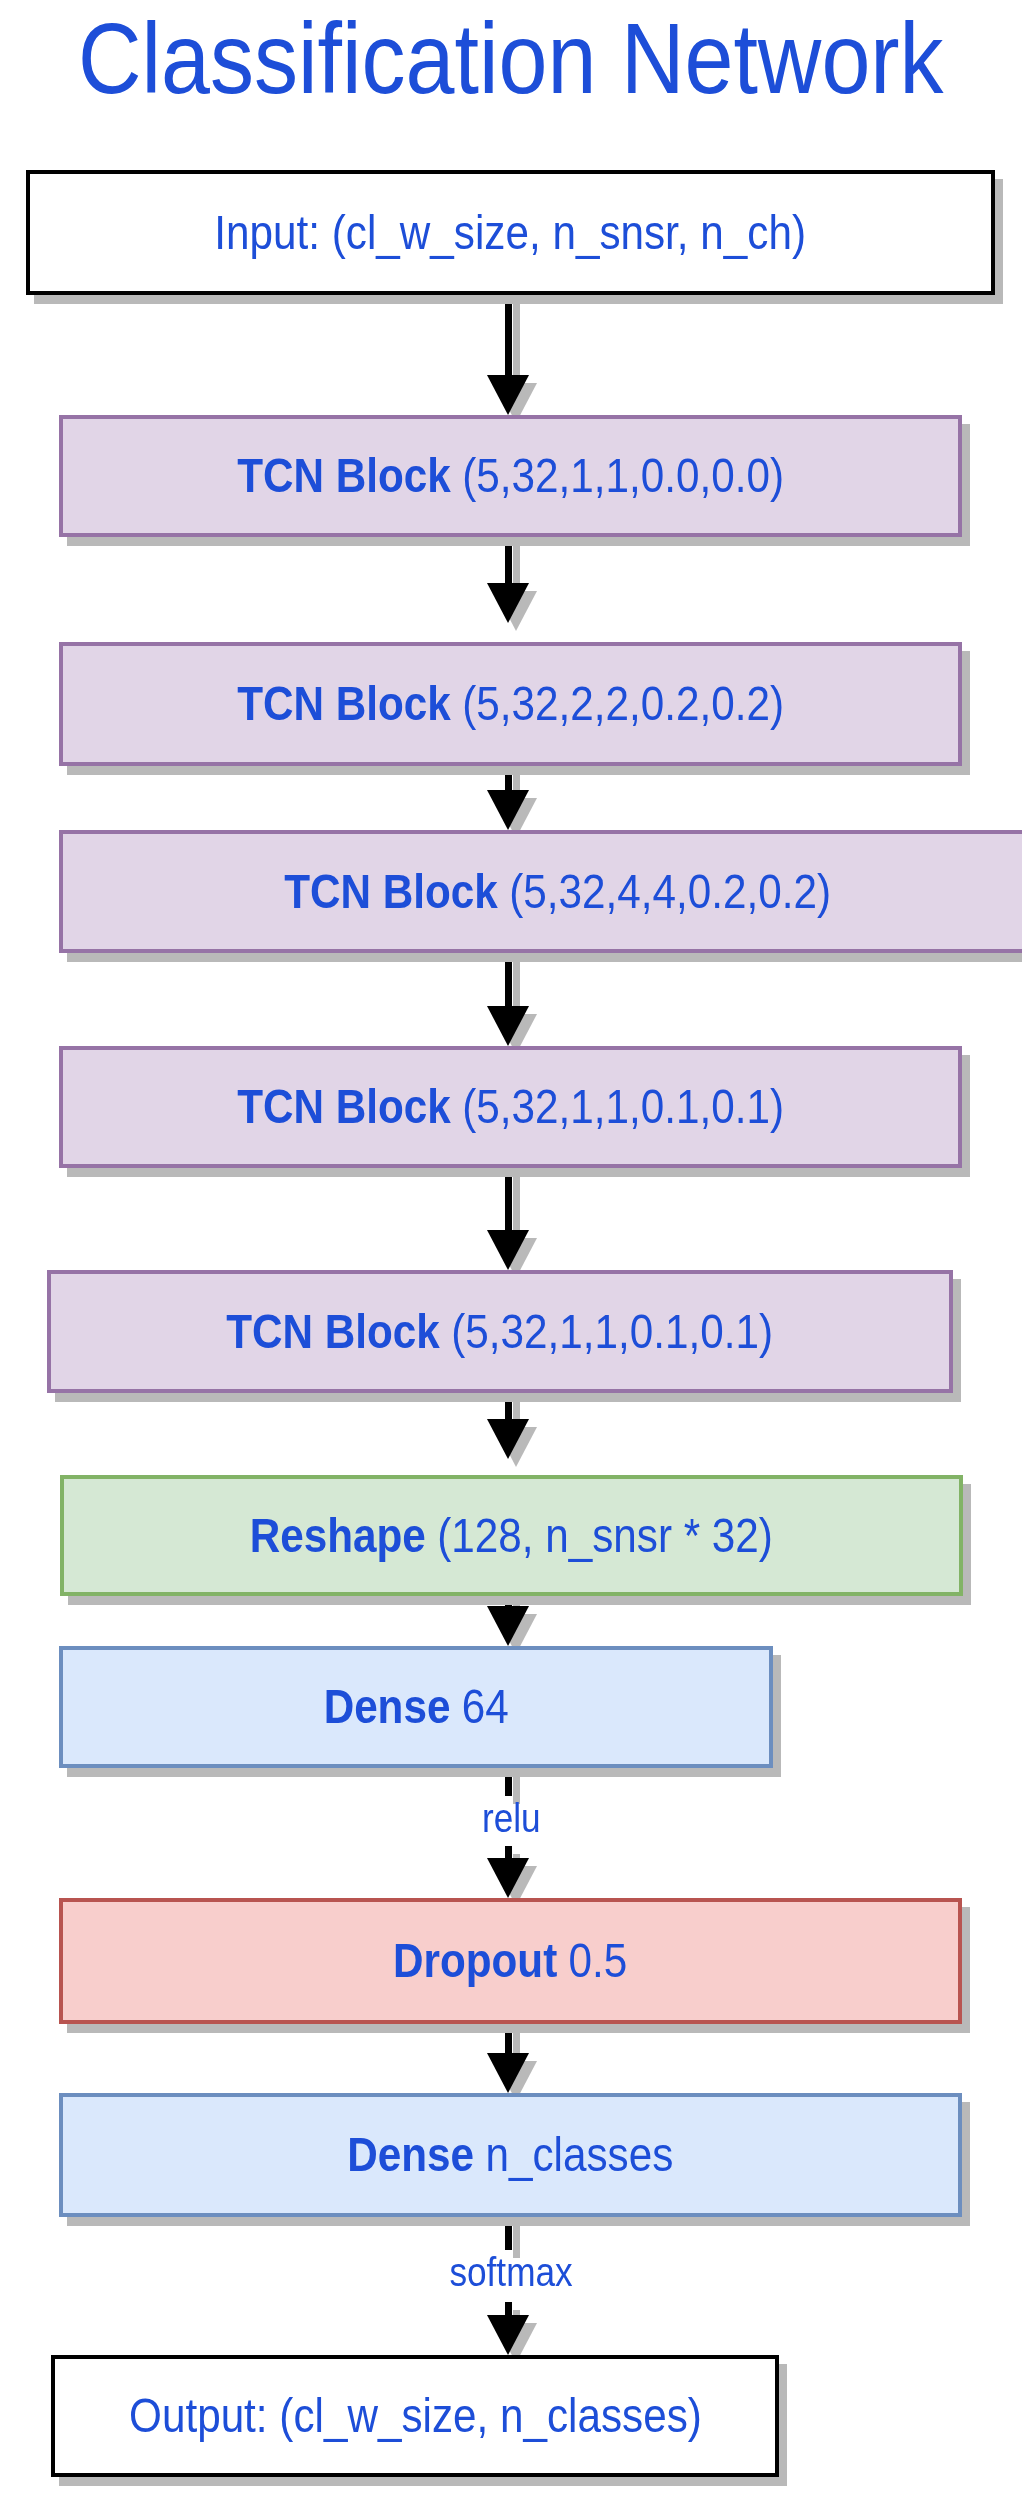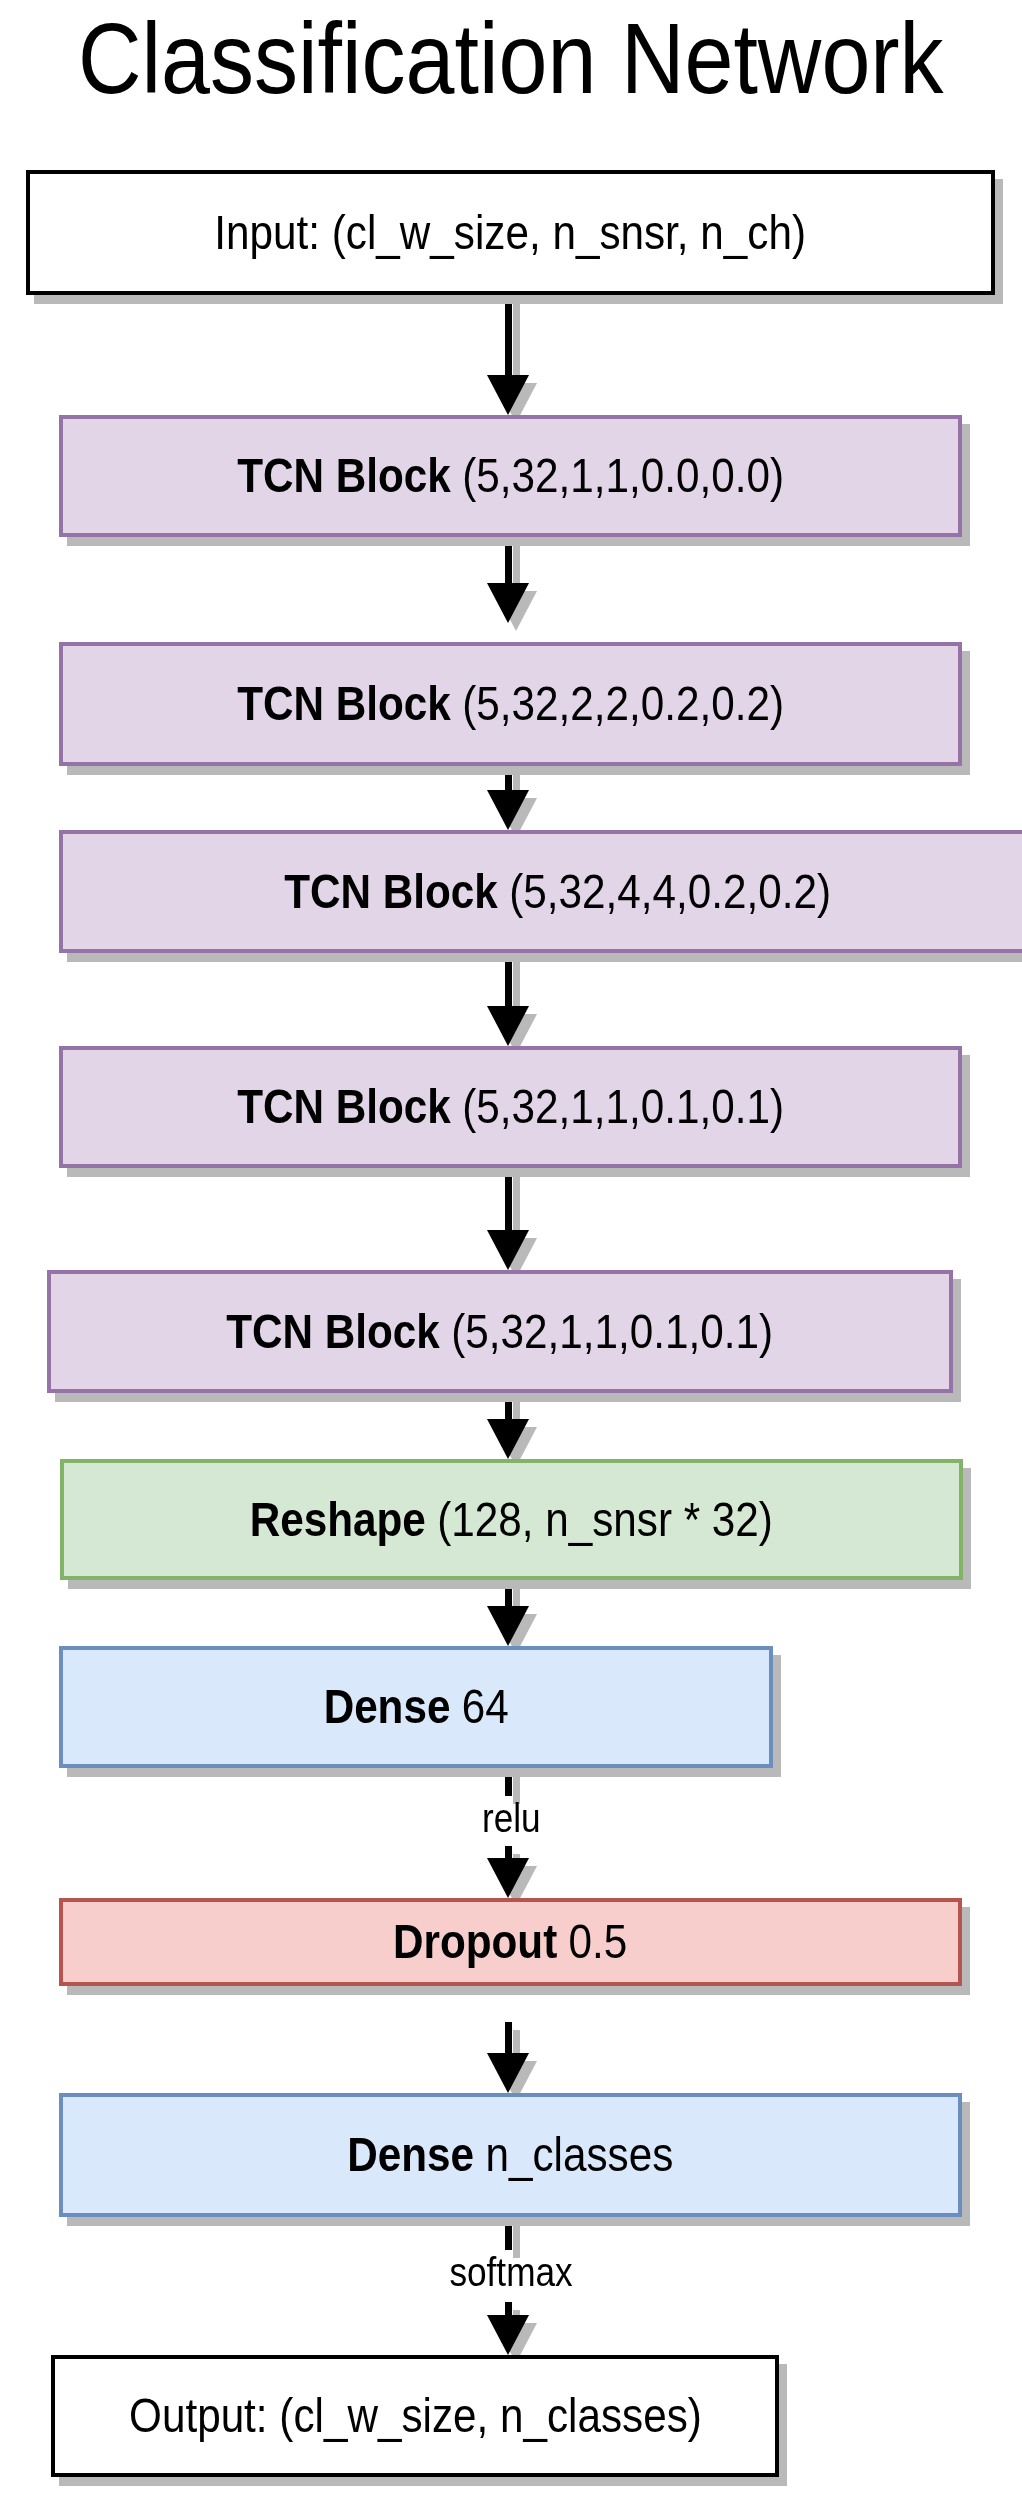--- a/index.html
+++ b/index.html
@@ -2,21 +2,21 @@
 <html style="--purple-fill: #e1d5e7; --purple-stroke: #9673a6; --green-fill: #d5e8d4; --green-stroke: #82b366; --blue-fill: #dae8fc; --blue-stroke: #6c8ebf; --red-fill: #f8cecc; --red-stroke: #b85450; --io-fill: #ffffff; --io-stroke: #000000; --shadow: #b9b9b9; --arrow: #000000;"><head>
 <meta charset="utf-8">
 <style>
   html, body { margin: 0; padding: 0; background: #ffffff; }
   .canvas {
     position: relative;
     width: 1022px;
     height: 2510px;
     background: #ffffff;
     font-family: "Liberation Sans", "DejaVu Sans", sans-serif;
-    color: #000000;
+    color: #1d4ed8;
     overflow: hidden;
   }
   
   .cx {
     display: inline-block;
     transform: scaleX(0.88);
     transform-origin: 50% 50%;
     white-space: nowrap;
   }
   .title {
@@ -34,21 +34,21 @@
     display: flex;
     align-items: center;
     justify-content: center;
     box-shadow: 8px 9px 0 var(--shadow);
     font-size: 48px;
     line-height: 1;
   }
   .node .lbl b { font-weight: 700; margin-right: 0.27em; }
   .io     { background: var(--io-fill);     border-color: var(--io-stroke); }
   .purple { background: var(--purple-fill); border-color: var(--purple-stroke); }
-  .green  { background: var(--green-fill);  border-color: var(--green-stroke); }
+  .green  { background: var(--green-fill);  border-color: var(--green-stroke); margin-top: 16px; }
   .blue   { background: var(--blue-fill);   border-color: var(--blue-stroke); }
   .red    { background: var(--red-fill);    border-color: var(--red-stroke); }
   .arrow {
     position: absolute;
     width: 42px;
     filter: drop-shadow(8px 8px 0 var(--shadow));
   }
   .shaft {
     position: absolute;
     left: 50%; margin-left: -3.5px; width: 7px;
@@ -157,21 +157,21 @@
   </div>
 
   <div class="node green" style="left:60px; top:1459px; width:903px; height:121px;">
     <span class="lbl cx"><b>Reshape</b><span>(128, n_snsr * 32)</span></span>
   </div>
 
   <div class="node blue" style="left:59px; top:1646px; width:714px; height:122px;">
     <span class="lbl cx"><b>Dense</b><span>64</span></span>
   </div>
 
-  <div class="node red" style="left:59px; top:1898px; width:903px; height:88px;">
+  <div class="node red" style="left:59px; top:1898px; width:903px; height:126px;">
     <span class="lbl cx"><b>Dropout</b><span>0.5</span></span>
   </div>
 
   <div class="node blue" style="left:59px; top:2093px; width:903px; height:124px;">
     <span class="lbl cx"><b>Dense</b><span>n_classes</span></span>
   </div>
 
   <div class="node io" style="left:51px; top:2355px; width:728px; height:122px;">
     <span class="lbl cx">Output: (cl_w_size, n_classes)</span>
   </div>

